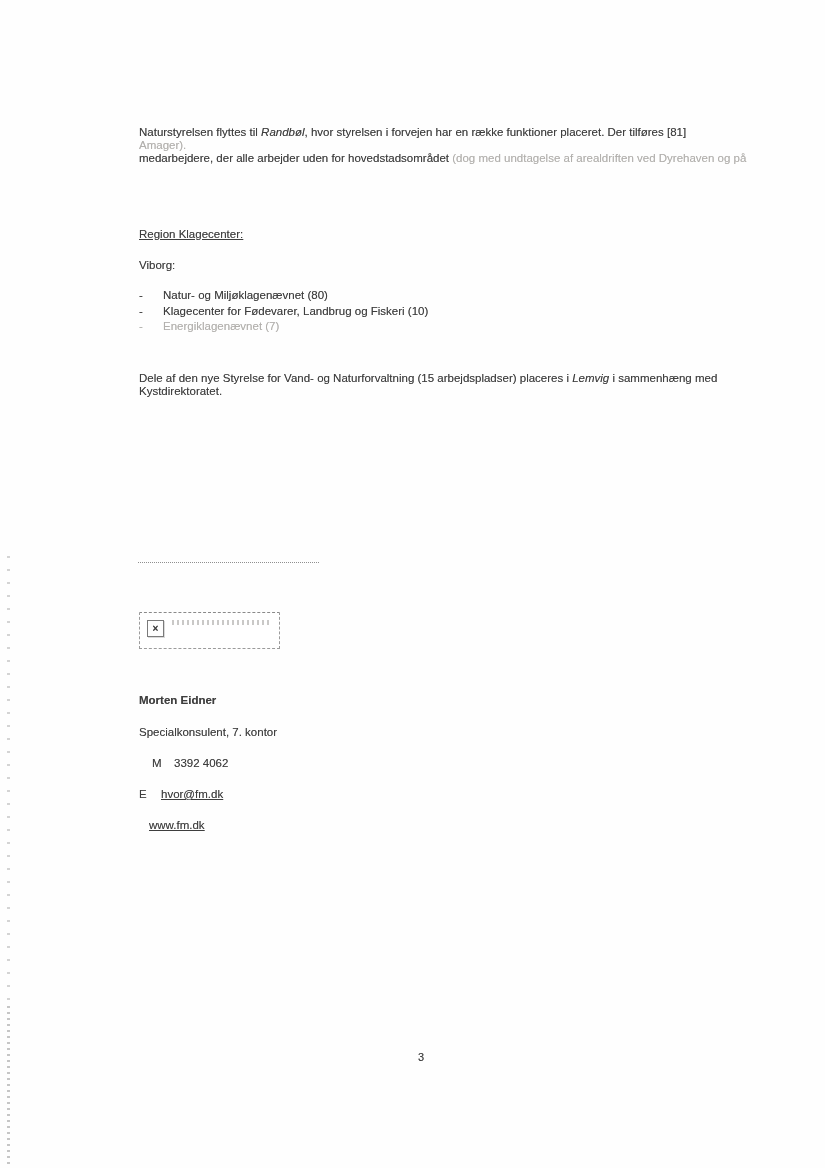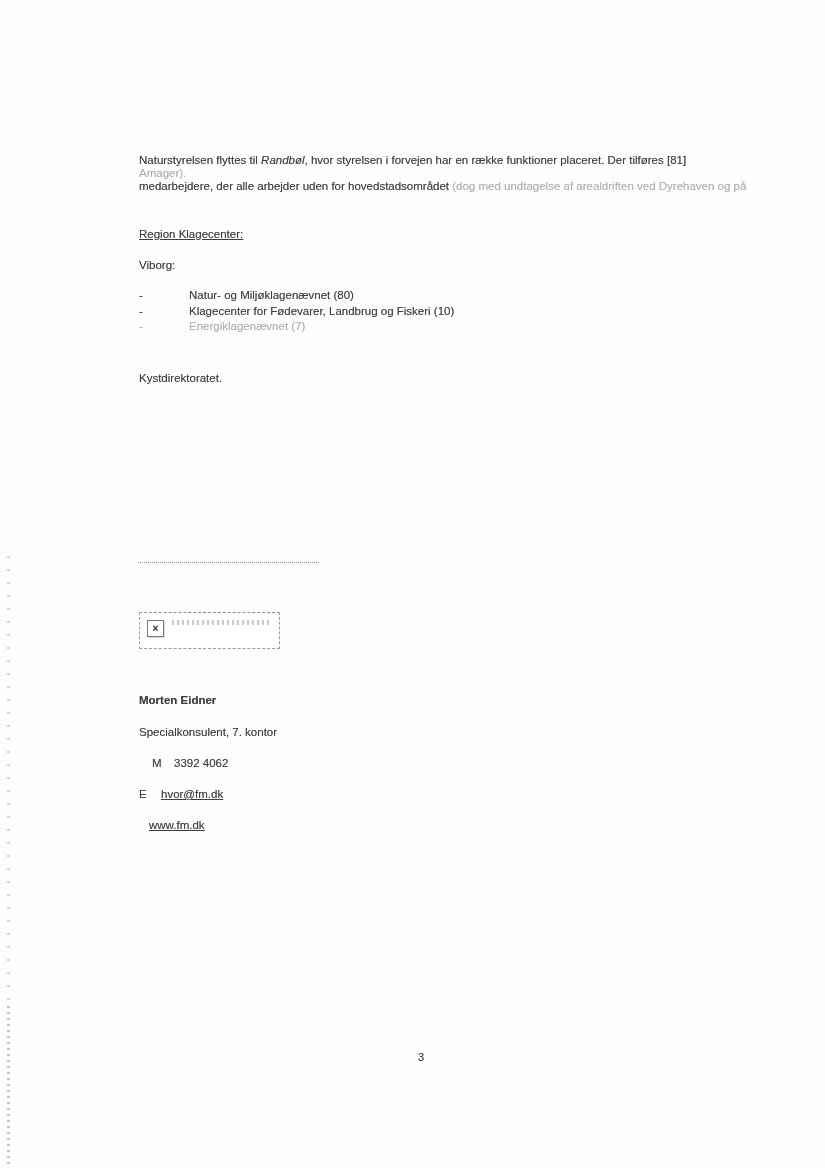--- a/index.html
+++ b/index.html
@@ -15,28 +15,28 @@
     color: #3e3e3e;
     text-shadow: 0 0 0.6px rgba(70,70,70,0.55);
   }
   .abs { position: absolute; }
   .line { white-space: nowrap; }
   .italic { font-style: italic; }
   .faded { color: #b2b0ad; text-shadow: 0 0 0.5px rgba(175,173,170,0.5); }
   .underline { text-decoration: underline; }
   .bold { font-weight: bold; }
 
-  .para1 { left: 139px; top: 126px; width: 600px; margin-top: 28px; }
+  .para1 { left: 139px; top: 126px; width: 600px; }
   .region-heading { left: 139px; top: 228px; }
   .city-heading { left: 139px; top: 259px; }
 
   .list { left: 139px; top: 288px; }
   .list-row { display: flex; line-height: 15.6px; }
   .list-marker { width: 24px; text-align: left; flex: none; }
-  .list-text { flex: none; margin-left: 26px; }
+  .list-text { flex: none; }
 
   .para2 { left: 139px; top: 372px; width: 600px; }
 
   .divider {
     left: 138px; top: 562px; width: 181px; height: 0;
     border-top: 1px dotted #8f8f8f;
   }
 
   .placeholder-box {
     left: 139px; top: 612px; width: 139px; height: 35px;
@@ -104,20 +104,21 @@
       <span class="list-marker">-</span>
       <span class="list-text">Klagecenter for Fødevarer, Landbrug og Fiskeri (10)</span>
     </div>
     <div class="list-row faded">
       <span class="list-marker">-</span>
       <span class="list-text">Energiklagenævnet (7)</span>
     </div>
   </div>
 
   <div class="abs para2">
+    <div class="line"><span>Dele af den nye Styrelse for Vand- og Naturforvaltning (15 arbejdspladser) placeres i </span><span class="italic">Lemvig</span><span> i sammenhæng med</span></div>
     <div class="line">Kystdirektoratet.</div>
   </div>
 
   <div class="abs divider"></div>
 
   <div class="abs placeholder-box">
     <span class="broken-icon">×</span>
     <span class="alt-noise"></span>
   </div>
 

